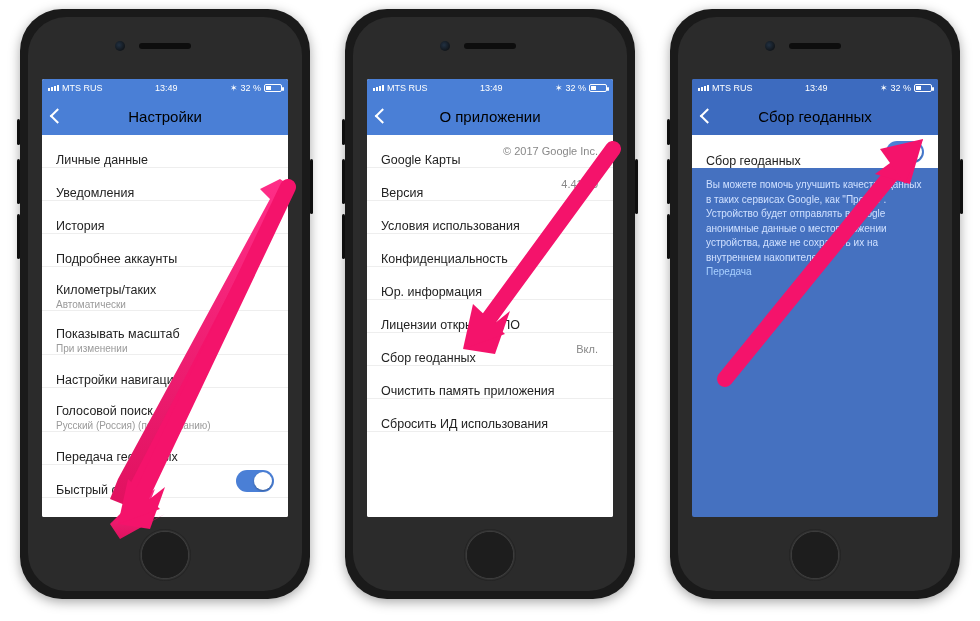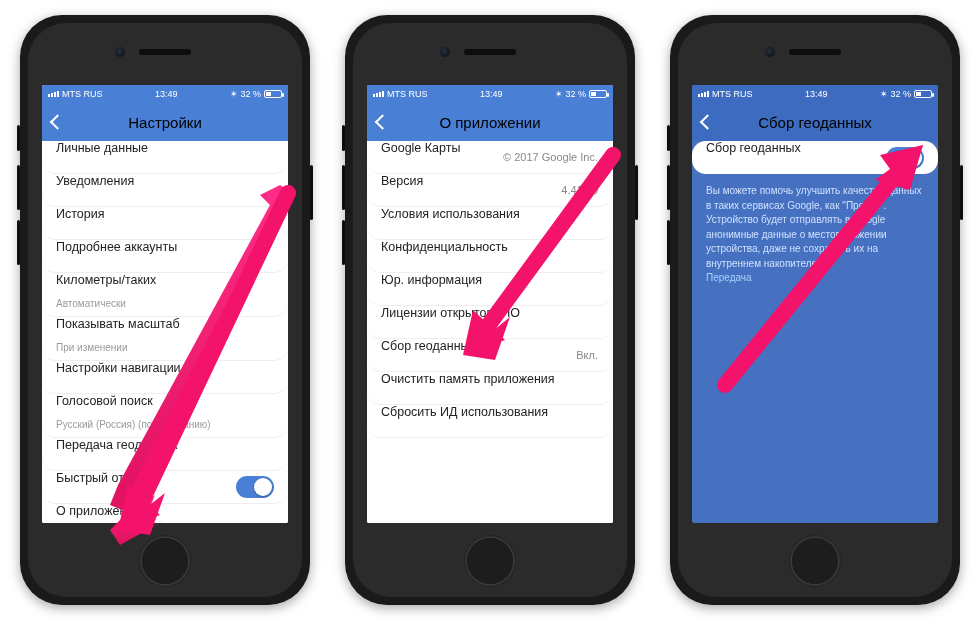--- a/index.html
+++ b/index.html
@@ -1,17 +1,17 @@
 <!DOCTYPE html>
 <html><head>
 <meta charset="utf-8">
 <style>
   * { box-sizing: border-box; margin: 0; padding: 0; }
   body { background: #fff; width: 980px; height: 621px; font-family: -apple-system, "Helvetica Neue", Arial, sans-serif; position: relative; }
-  .stage { display: flex; justify-content: space-between; padding: 15px 20px; gap: 22px; }
+  .stage { display: flex; justify-content: space-between; padding: 9px 20px; gap: 22px; }
 
   .phone { width: 290px; height: 590px; background: #1a1a1a; border-radius: 42px; padding: 8px 8px 8px 8px; box-shadow: 0 3px 12px rgba(0,0,0,.35); position: relative; }
   .phone-inner { width: 100%; height: 100%; background: #2b2b2b; border-radius: 38px; padding: 6px 8px; position: relative; }
   .side-btn { position: absolute; background:#0e0e0e; border-radius:2px; }
   .side-l1 { left:-3px; top:110px; width:3px; height:26px; }
   .side-l2 { left:-3px; top:150px; width:3px; height:45px; }
   .side-l3 { left:-3px; top:205px; width:3px; height:45px; }
   .side-r1 { right:-3px; top:150px; width:3px; height:55px; }
 
   .speaker { position: absolute; top: 26px; left: 50%; transform: translateX(-50%); width: 52px; height: 6px; background: #0d0d0d; border-radius: 3px; }
@@ -29,25 +29,25 @@
   .sig i:nth-child(1){height:3px} .sig i:nth-child(2){height:4px} .sig i:nth-child(3){height:5px} .sig i:nth-child(4){height:6px}
   .batt { width:18px; height:8px; border:1px solid #fff; border-radius:2px; position:relative; }
   .batt::after { content:''; position:absolute; right:-3px; top:2px; width:2px; height:4px; background:#fff; border-radius:1px; }
   .batt i { position:absolute; left:1px; top:1px; bottom:1px; width:30%; background:#fff; }
 
   .navbar { height: 38px; background: #4a7fd6; color: #000000; display:flex; align-items:center; justify-content:center; position:relative; }
   .navbar .title { font-size: 15px; font-weight: 500; }
   .back-chevron { position:absolute; left:10px; top:50%; transform:translateY(-50%); width:11px; height:11px; border-left:2px solid #fff; border-bottom:2px solid #fff; transform: translateY(-50%) rotate(45deg); }
 
   .list { flex:1; background:#fff; overflow:hidden; }
-  .row { padding: 0 14px; border-bottom: 1px solid #eee; display:flex; flex-direction:column; justify-content:flex-start; position:relative;border-radius:14px; }
+  .row { padding: 0 14px; border-bottom: 1px solid #eee; display:flex; flex-direction:column; justify-content:flex-end; position:relative; }
   .row.h33 { height:33px; }
   .row.h44 { height:44px; }
   .row .label { font-size: 12.5px; color:#222; }
-  .row .sub { font-size: 10px; color:#9a9a9a; margin-top:11px; }
+  .row .sub { font-size: 10px; color:#9a9a9a; margin-top:2px; }
   .row .right { position:absolute; right:15px; top:50%; transform:translateY(-50%); font-size:11px; color:#888; }
 
   .toggle { width: 38px; height: 22px; background:#4a7fd6; border-radius: 11px; position:absolute; right:14px; top:50%; transform:translateY(-50%); }
   .toggle::after { content:''; position:absolute; right:2px; top:2px; width:18px; height:18px; background:#fff; border-radius:50%; box-shadow:0 1px 2px rgba(0,0,0,.3); }
 
   .desc-panel { padding: 10px 14px; font-size: 10px; line-height:1.45; color:#cfe0ff; }
   .desc-panel a { color:#a9d0ff; }
   .geo-row { background:#fff; margin-bottom:0; }
 
   .toggle-white { width: 38px; height: 22px; background:#4a7fd6; border-radius: 11px; position:absolute; right:14px; top:50%; transform:translateY(-50%); }

